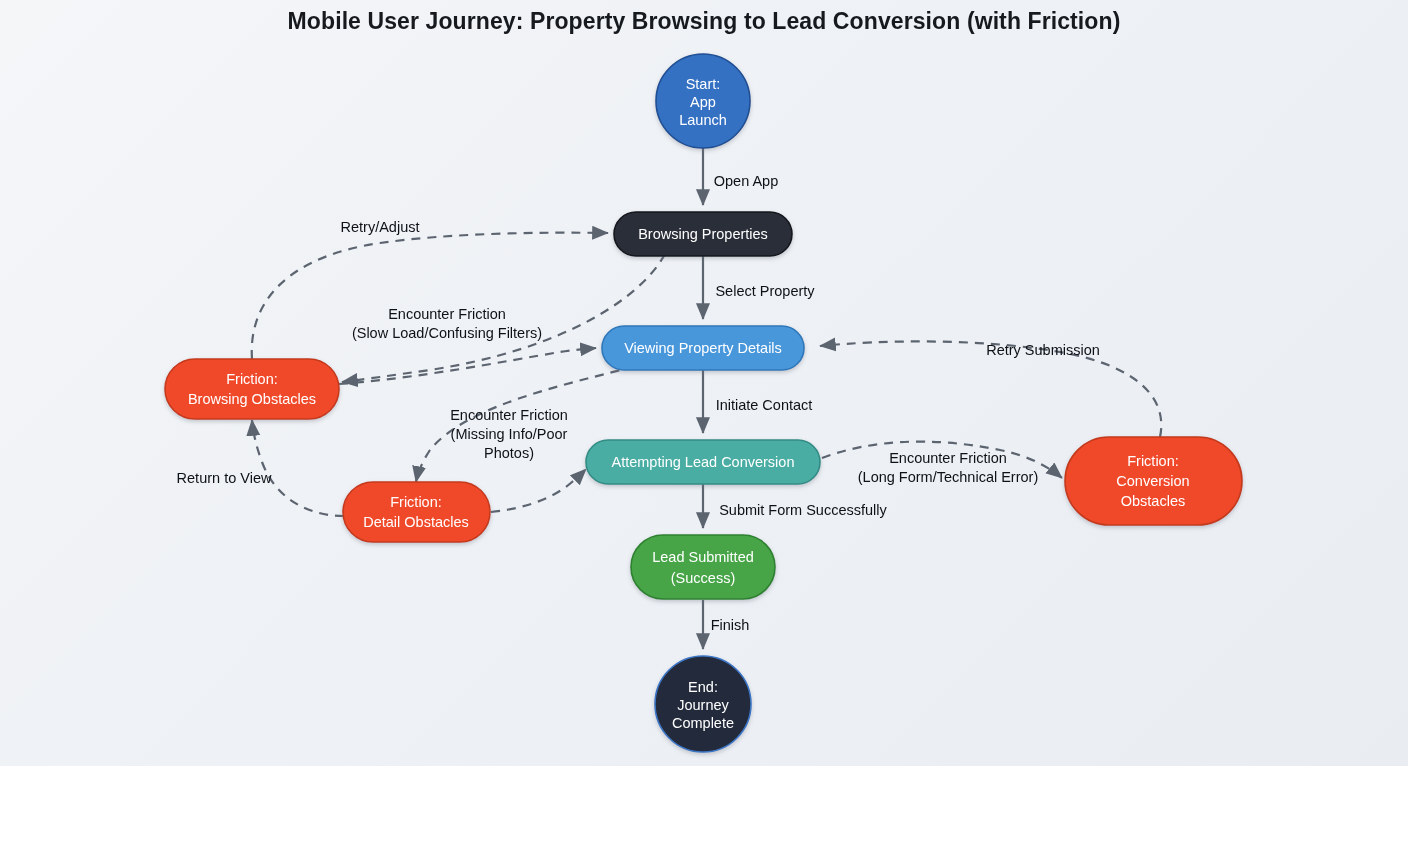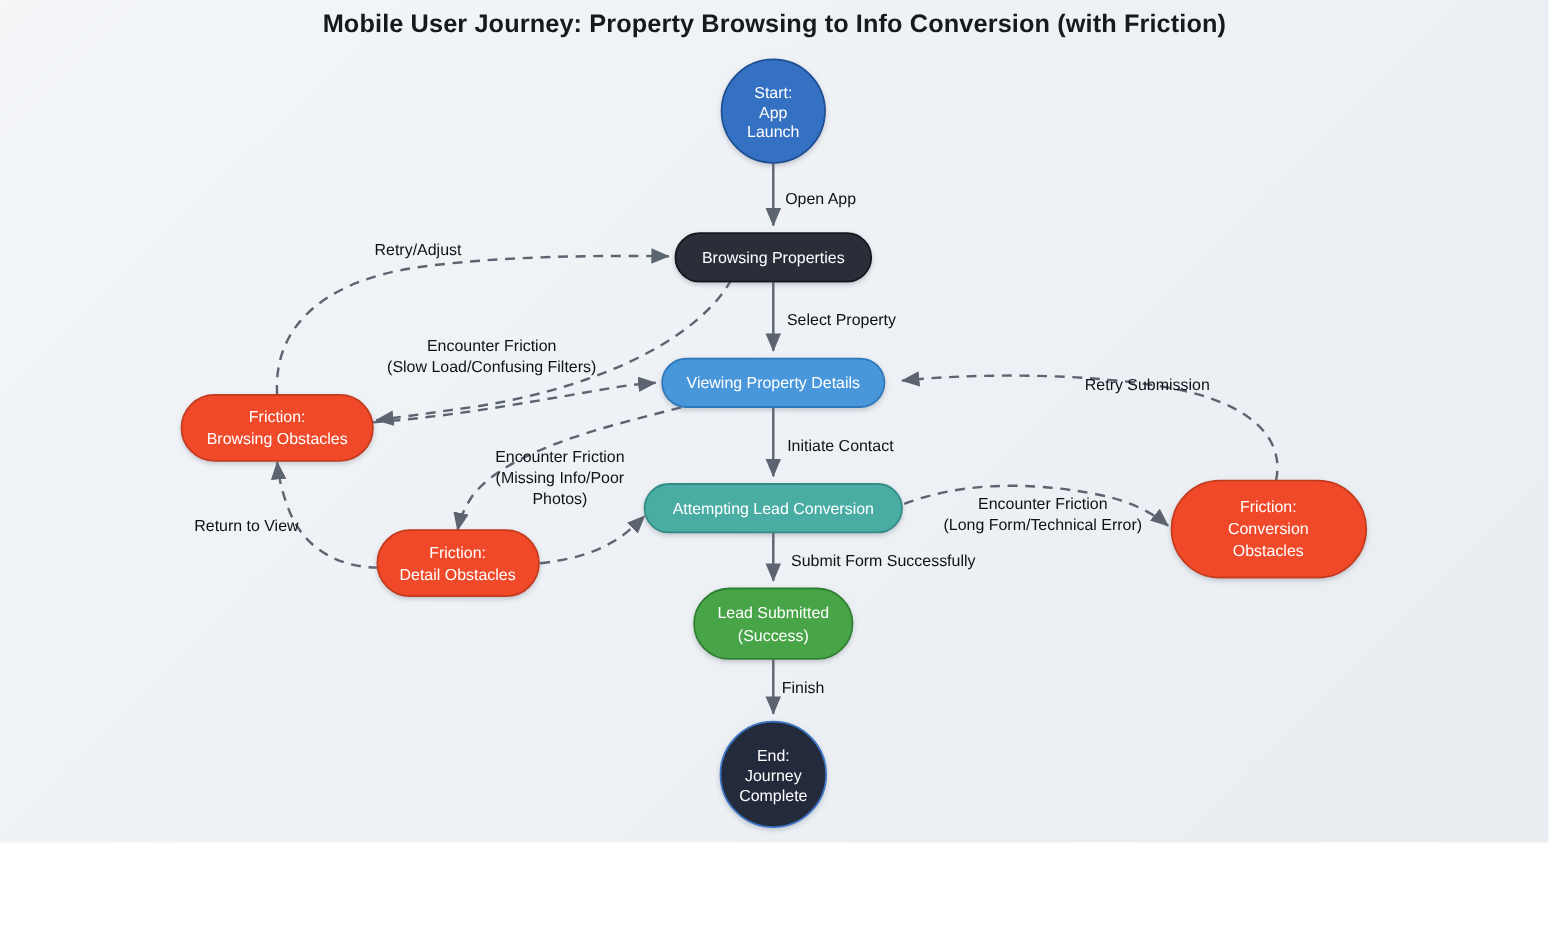--- a/index.html
+++ b/index.html
@@ -83,21 +83,21 @@
     background: #ffffff;
   }
 </style>
 </head>
 <body>
 
 <div id="page">
 
   <div id="diagram-surface">
 
-    <div id="chart-title">Mobile User Journey: Property Browsing to Info Conversion (with Friction)</div>
+    <div id="chart-title">Mobile User Journey: Property Browsing to Lead Conversion (with Friction)</div>
 
     <svg id="flow" viewBox="0 0 1408 766">
       <defs>
         <marker id="arrow" markerWidth="9" markerHeight="9" refX="7.2" refY="3.2" orient="auto" markerUnits="strokeWidth">
           <path d="M0,0 L0,6.4 L7.6,3.2 z" fill="#5c6470"></path>
         </marker>
         <filter id="softshadow" x="-30%" y="-40%" width="170%" height="190%">
           <feDropShadow dx="0" dy="2" stdDeviation="2.2" flood-color="#6a7380" flood-opacity="0.35"></feDropShadow>
         </filter>
       </defs>

